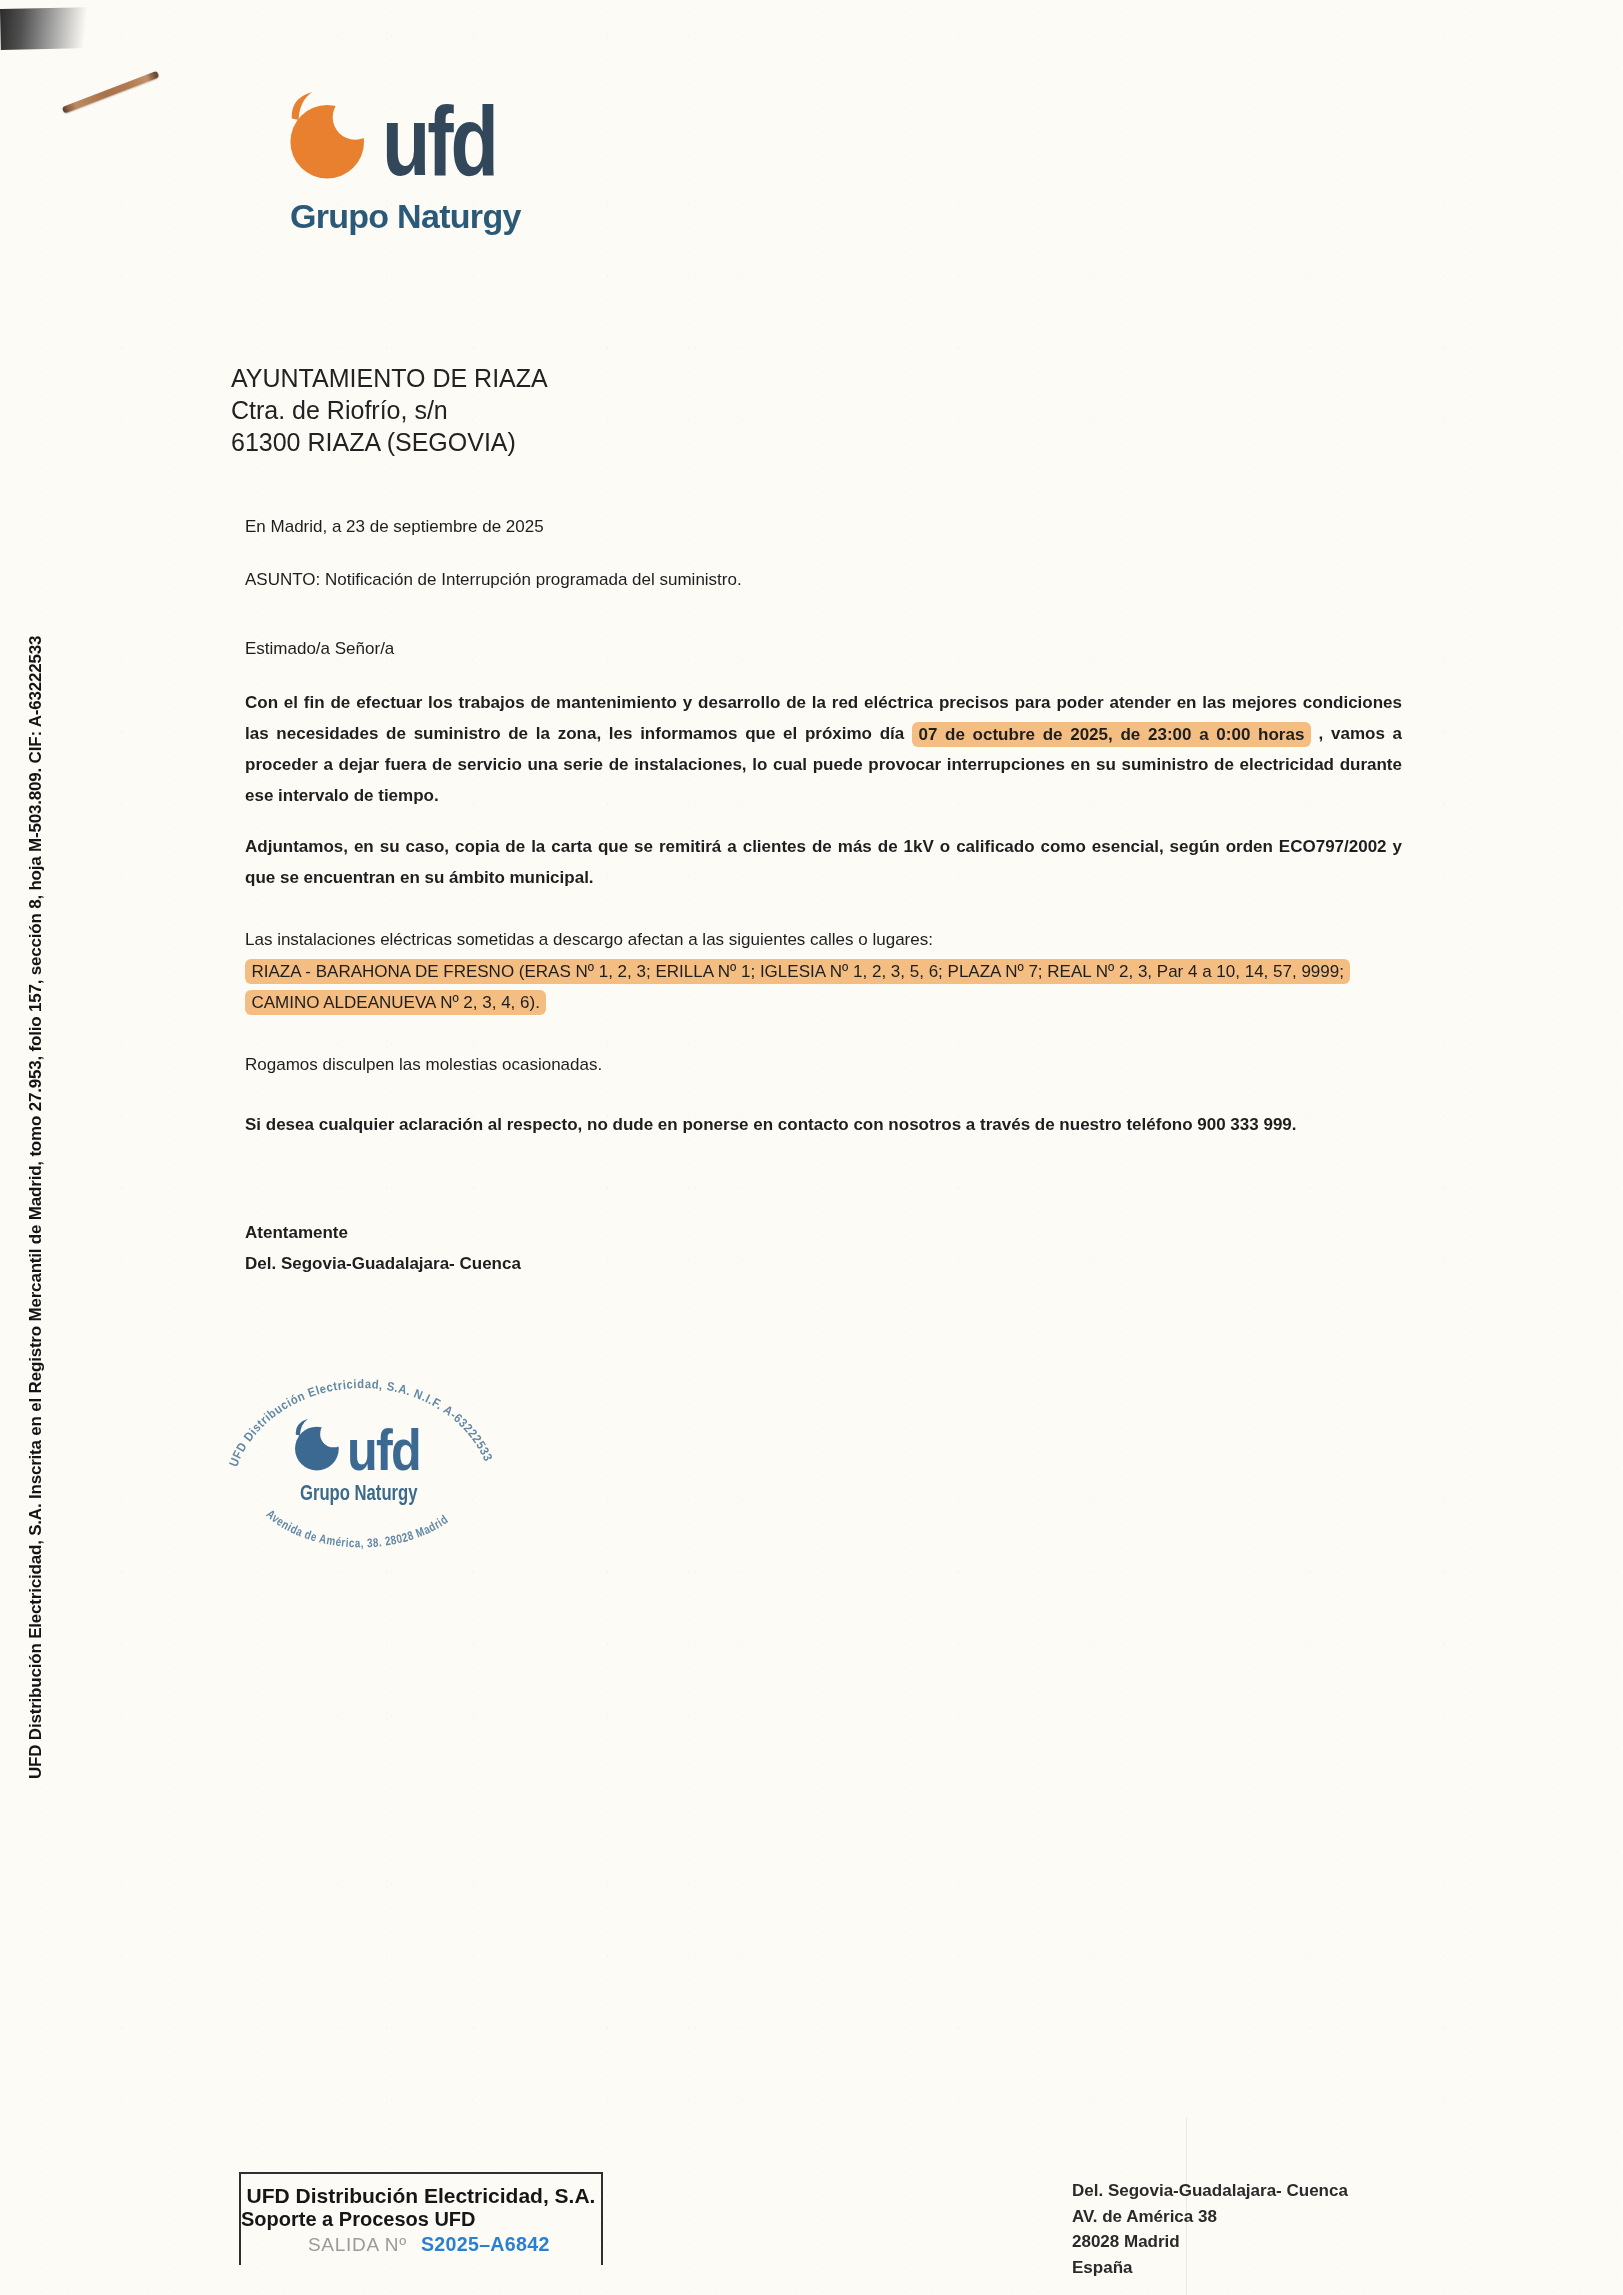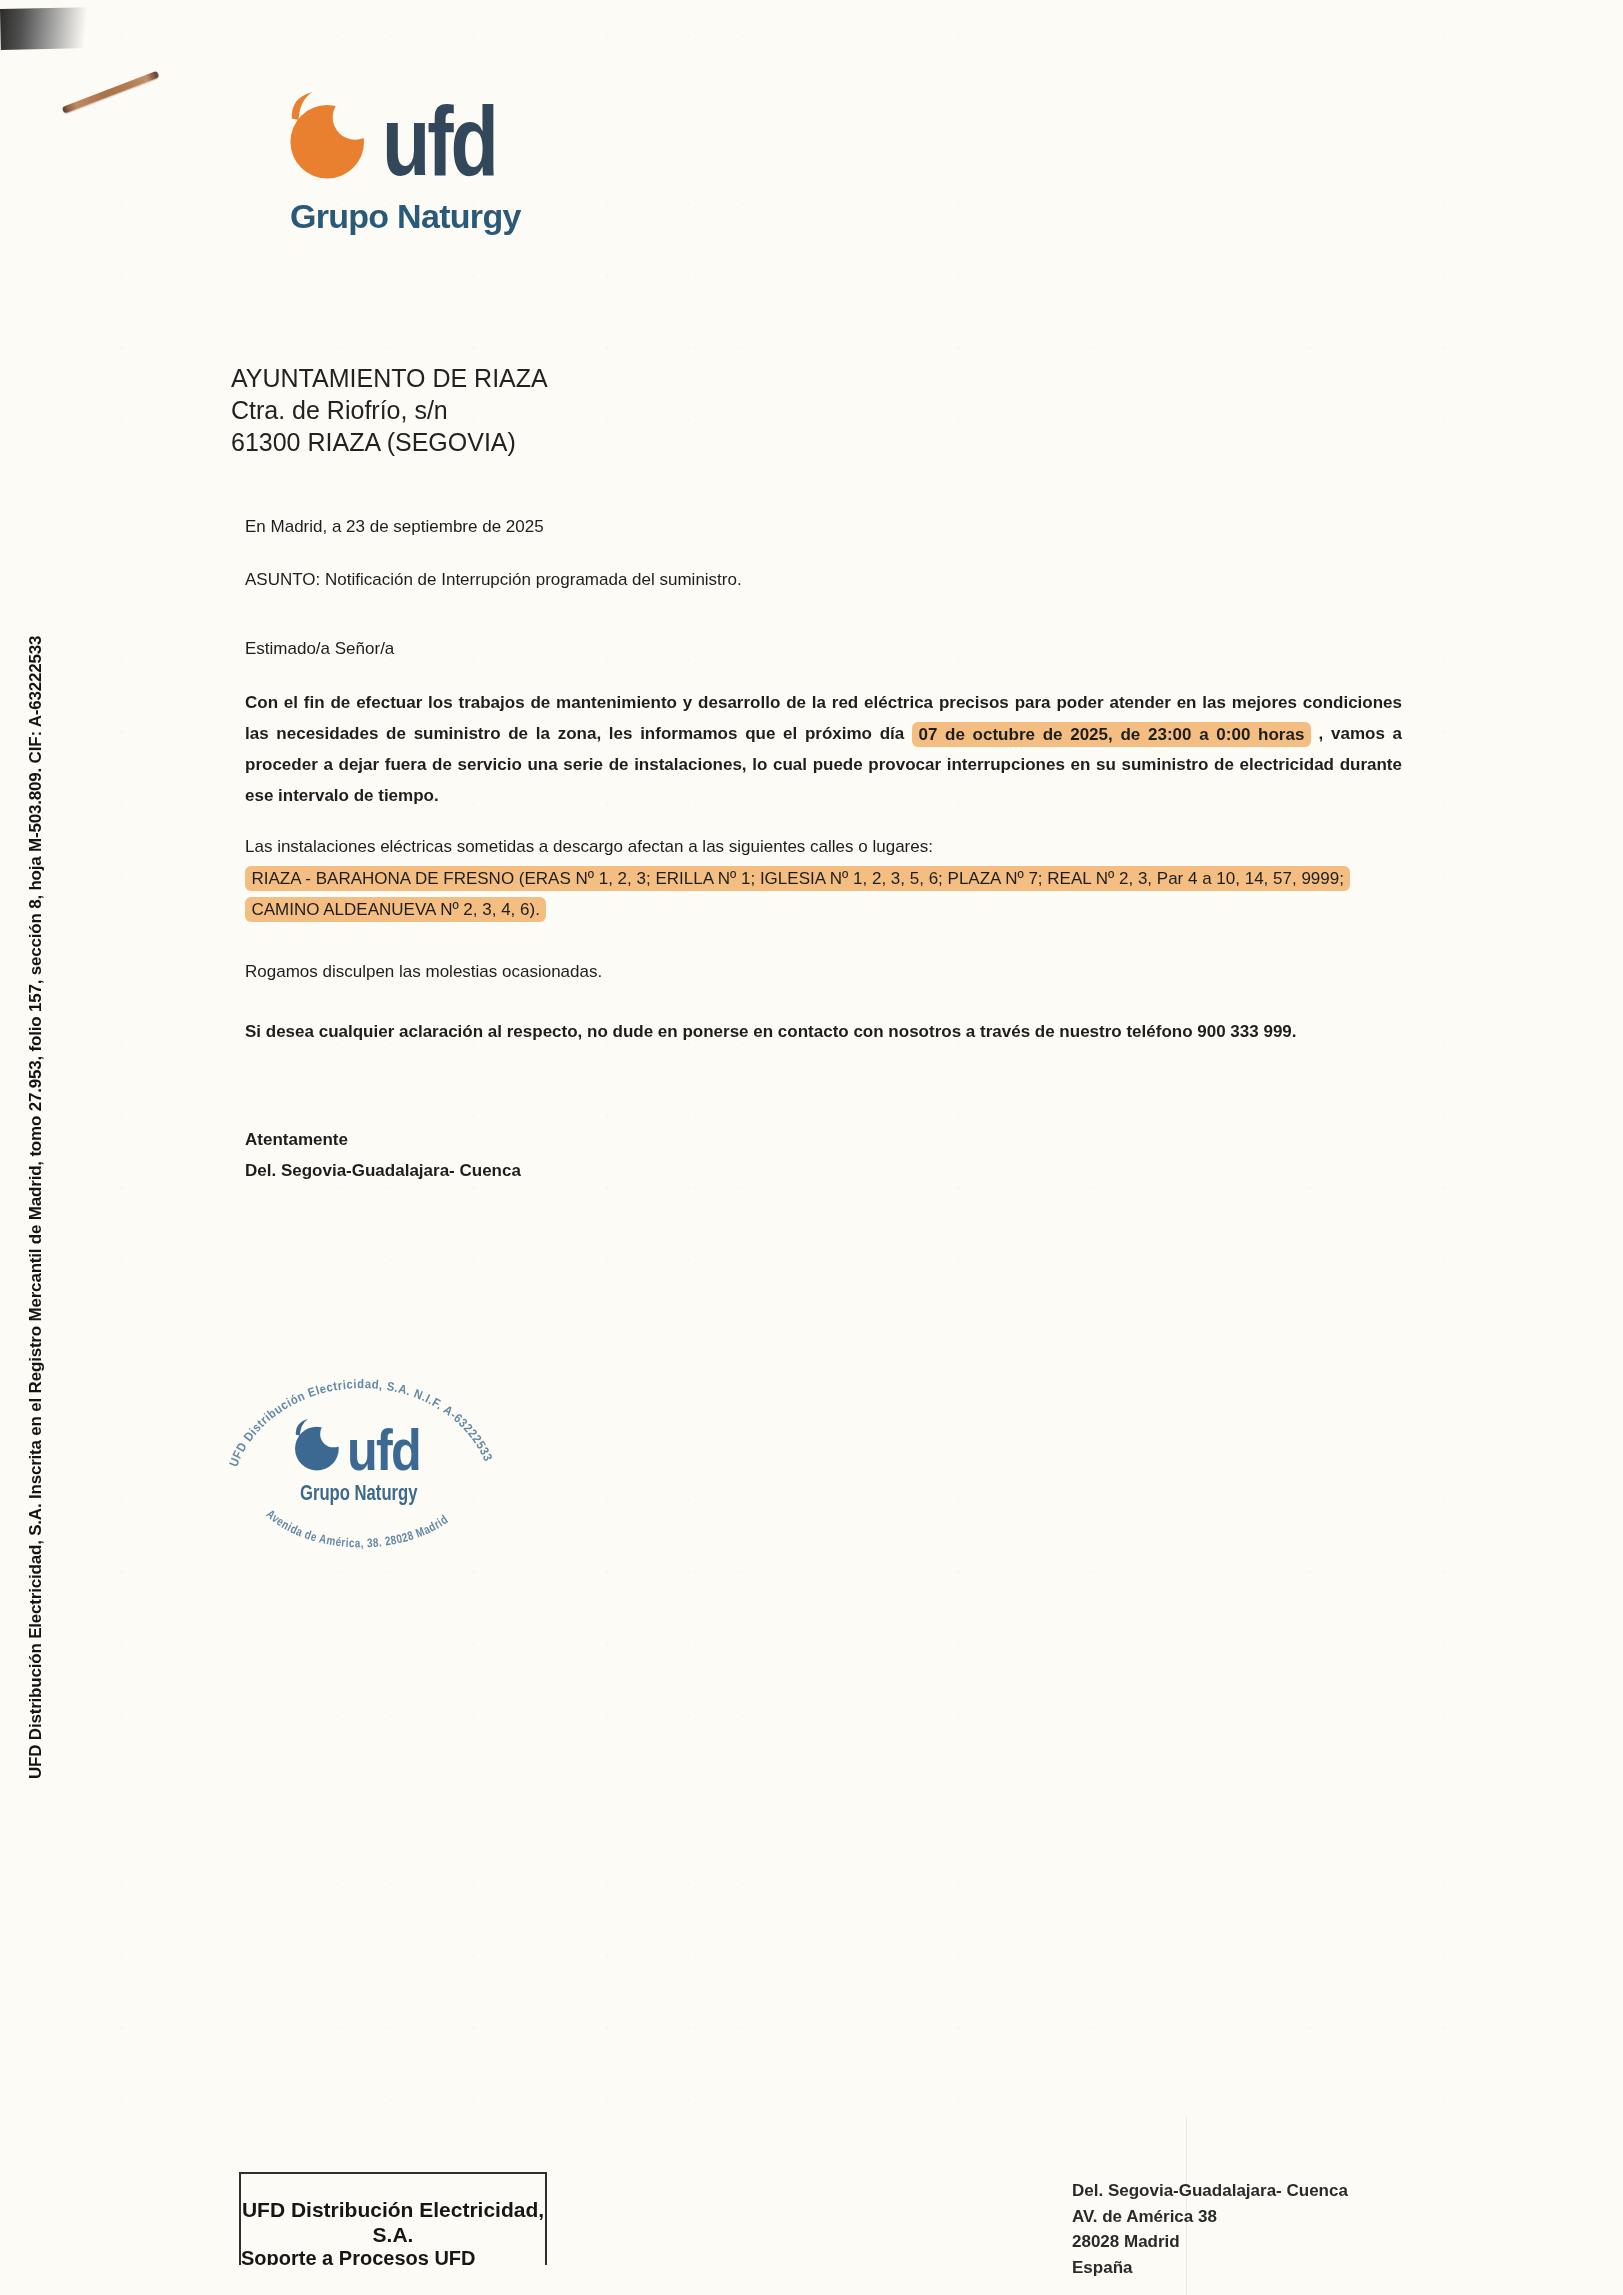--- a/index.html
+++ b/index.html
@@ -68,23 +68,23 @@
     padding:2.6px 6.5px 3.9px; border-radius:5.9px;
     box-decoration-break:clone; -webkit-box-decoration-break:clone;
   }
   .hl-ref{display:inline-block; transform:rotate(-.4deg);}
 
   
   .stamp{position:absolute; left:228px; top:1372px; opacity:.93;}
 
   
   .salida-box{
-    position:absolute; left:239px; top:2172px; width:308px; height:93px;
+    position:absolute; left:239px; top:2172px; width:364px; height:93px;
     box-sizing:border-box; border:2.6px solid #2f2f2f; border-bottom:none; overflow:hidden;
-    padding-top:23px;
+    padding-top:9px;
   }
   .sb-l1{font-size:21px; line-height:25px; font-weight:700; text-align:center; color:#161616;}
   .sb-l2{font-size:20px; line-height:23.6px; font-weight:700; text-align:left; color:#161616;}
   .sb-row{display:flex; align-items:baseline; padding-left:67px; height:23.6px; margin-top:1.3px;}
   .sb-label{width:113px; font-size:19px; color:#9b9b9b; letter-spacing:0.7px;}
   .sb-value{font-size:19.6px; font-weight:700; color:#2b7fd0; letter-spacing:0.3px;}
 
   
   .footer-address{position:absolute; left:1072px; top:2178px; font-size:17px; line-height:25.5px; font-weight:600; color:#2a2a2a;}
 
@@ -121,20 +121,21 @@
     <p class="dateline">En Madrid, a 23 de septiembre de 2025</p>
 
     <div class="refblock">
       <p>ASUNTO: Notificación de Interrupción programada del suministro.</p>
     </div>
 
     <p class="salutation">Estimado/a Señor/a</p>
 
     <p class="para justify"><span>Con el fin de efectuar los trabajos de mantenimiento y desarrollo de la red eléctrica precisos para poder atender en las mejores condiciones las necesidades de suministro de la zona, les informamos que el próximo día </span><mark class="hl">07 de octubre de 2025, de 23:00 a 0:00 horas</mark><span> , vamos a proceder a dejar fuera de servicio una serie de instalaciones, lo cual puede provocar interrupciones en su suministro de electricidad durante ese intervalo de tiempo.</span></p>
 
+    <p class="para p2 justify">Adjuntamos, en su caso, copia de la carta que se remitirá a clientes de más de 1kV o calificado como esencial, según orden ECO797/2002 y que se encuentran en su ámbito municipal.</p>
 
     <p class="para p3"><span>Las instalaciones eléctricas sometidas a descargo afectan a las siguientes calles o lugares:</span><br><mark class="hl">RIAZA - BARAHONA DE FRESNO (ERAS Nº 1, 2, 3; ERILLA Nº 1; IGLESIA Nº 1, 2, 3, 5, 6; PLAZA Nº 7; REAL Nº 2, 3, Par 4 a 10, 14, 57, 9999; CAMINO ALDEANUEVA Nº 2, 3, 4, 6).</mark></p>
 
     <p class="para p4">Rogamos disculpen las molestias ocasionadas.</p>
 
     <p class="para p5 justify">Si desea cualquier aclaración al respecto, no dude en ponerse en contacto con nosotros a través de nuestro teléfono 900 333 999.</p>
 
     <p class="signoff"><span>Atentamente</span><br><span>Del. Segovia-Guadalajara- Cuenca</span></p>
   </div>
 

